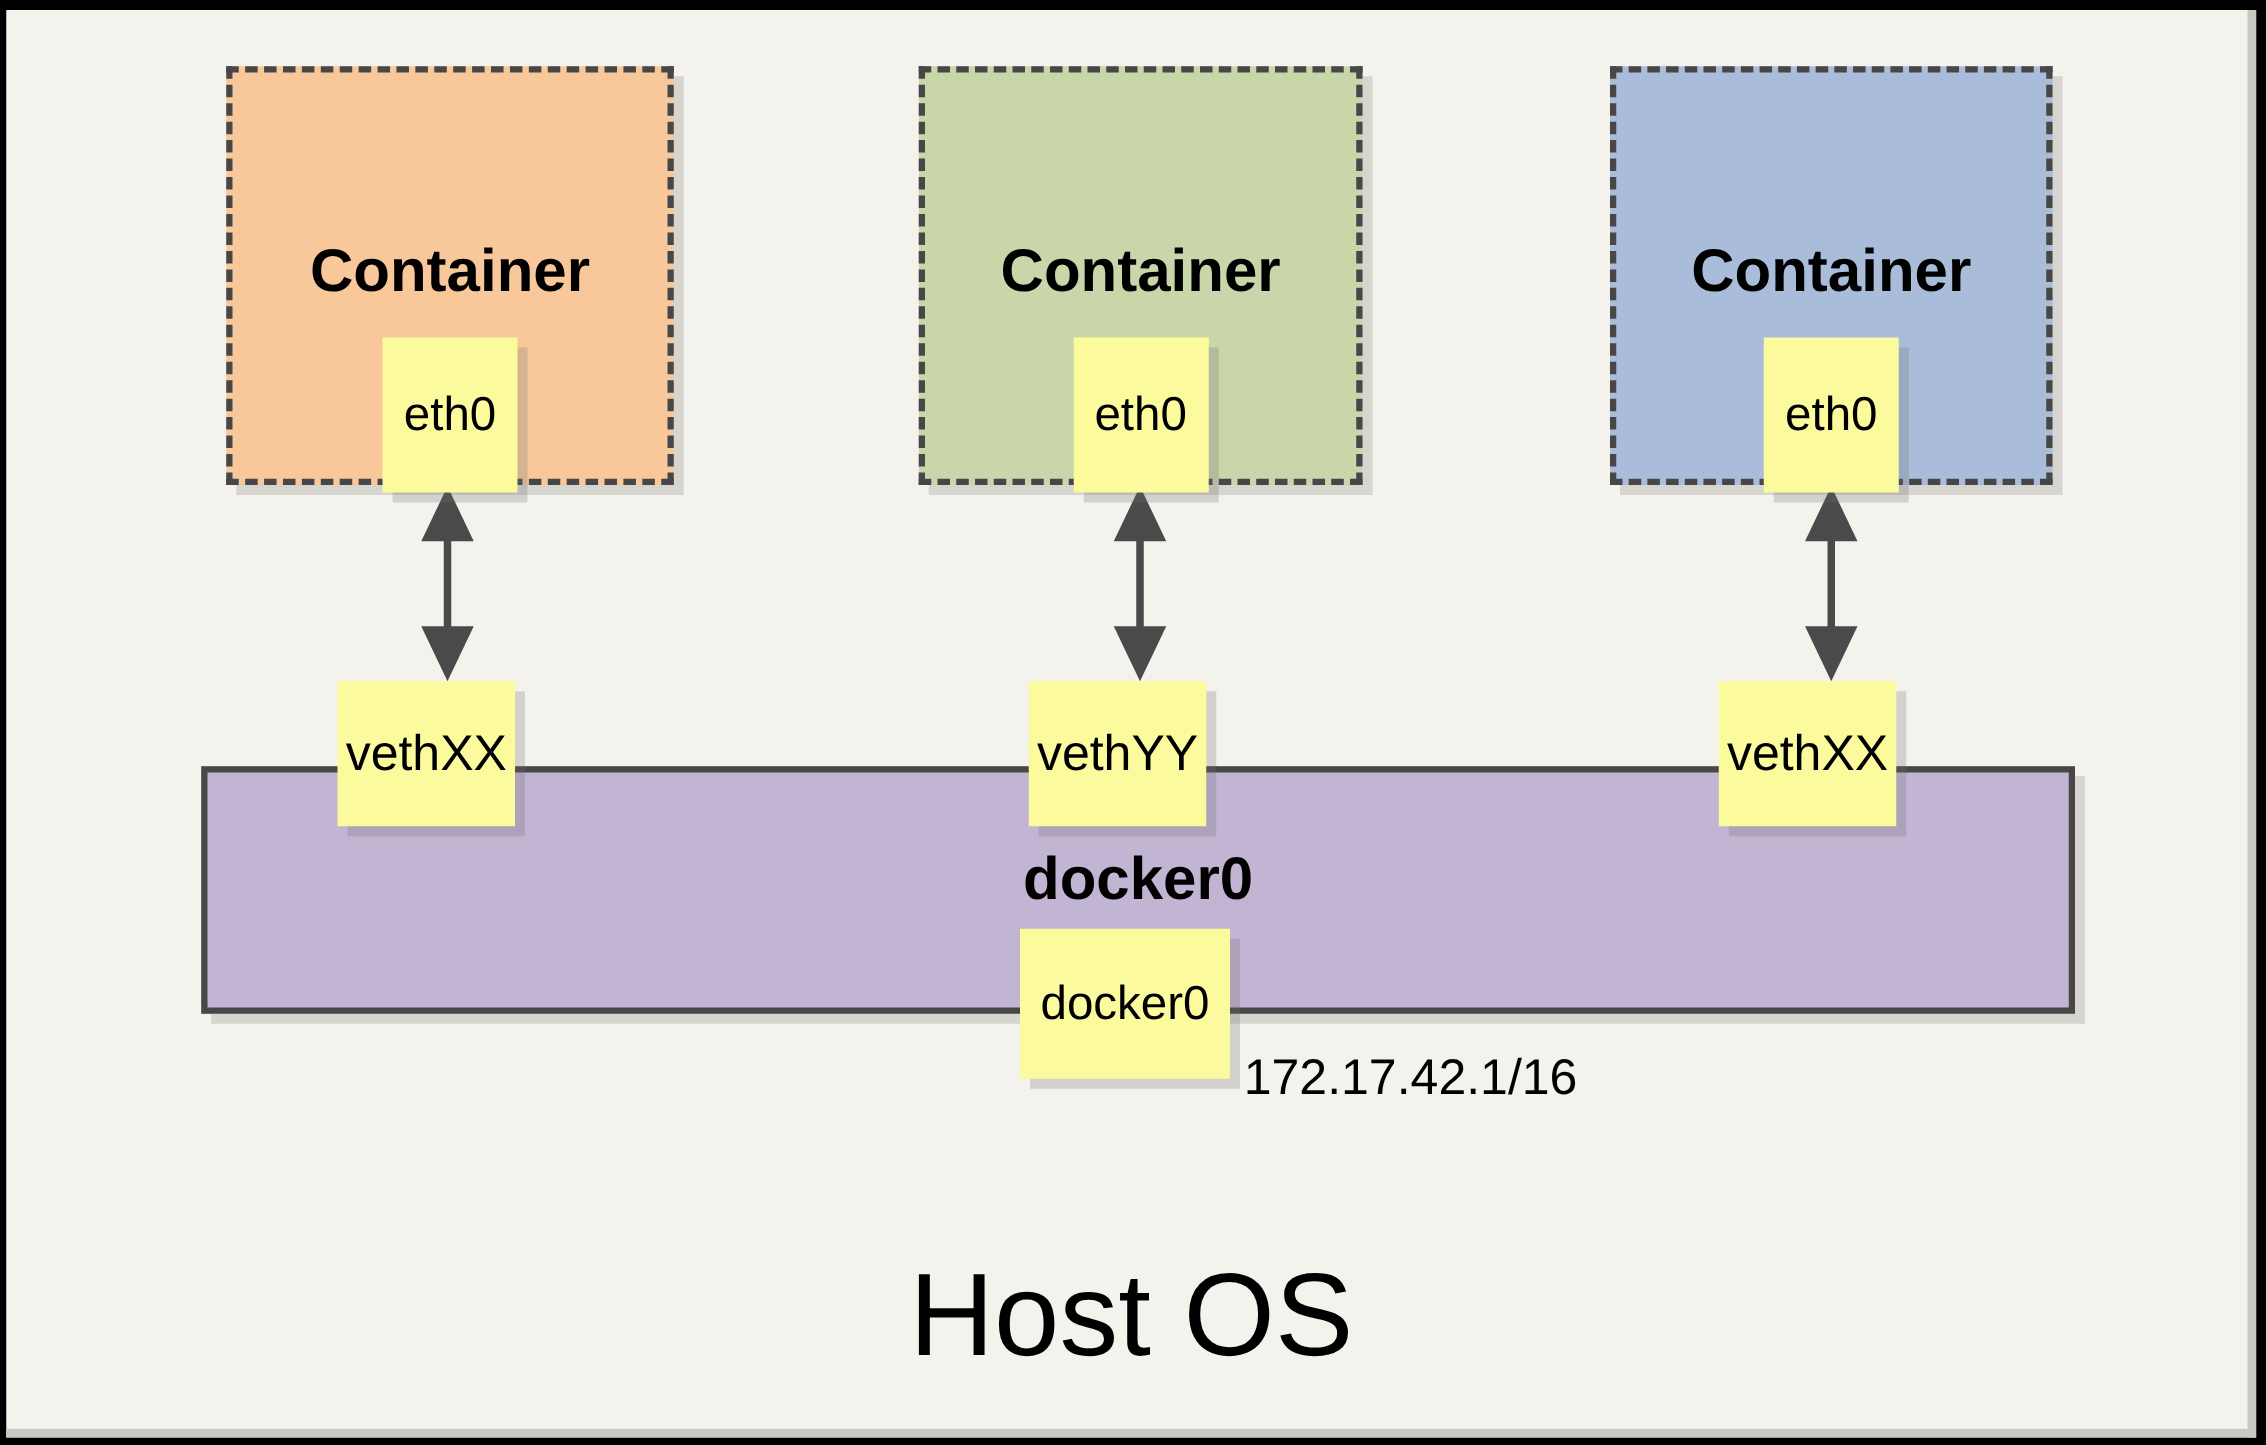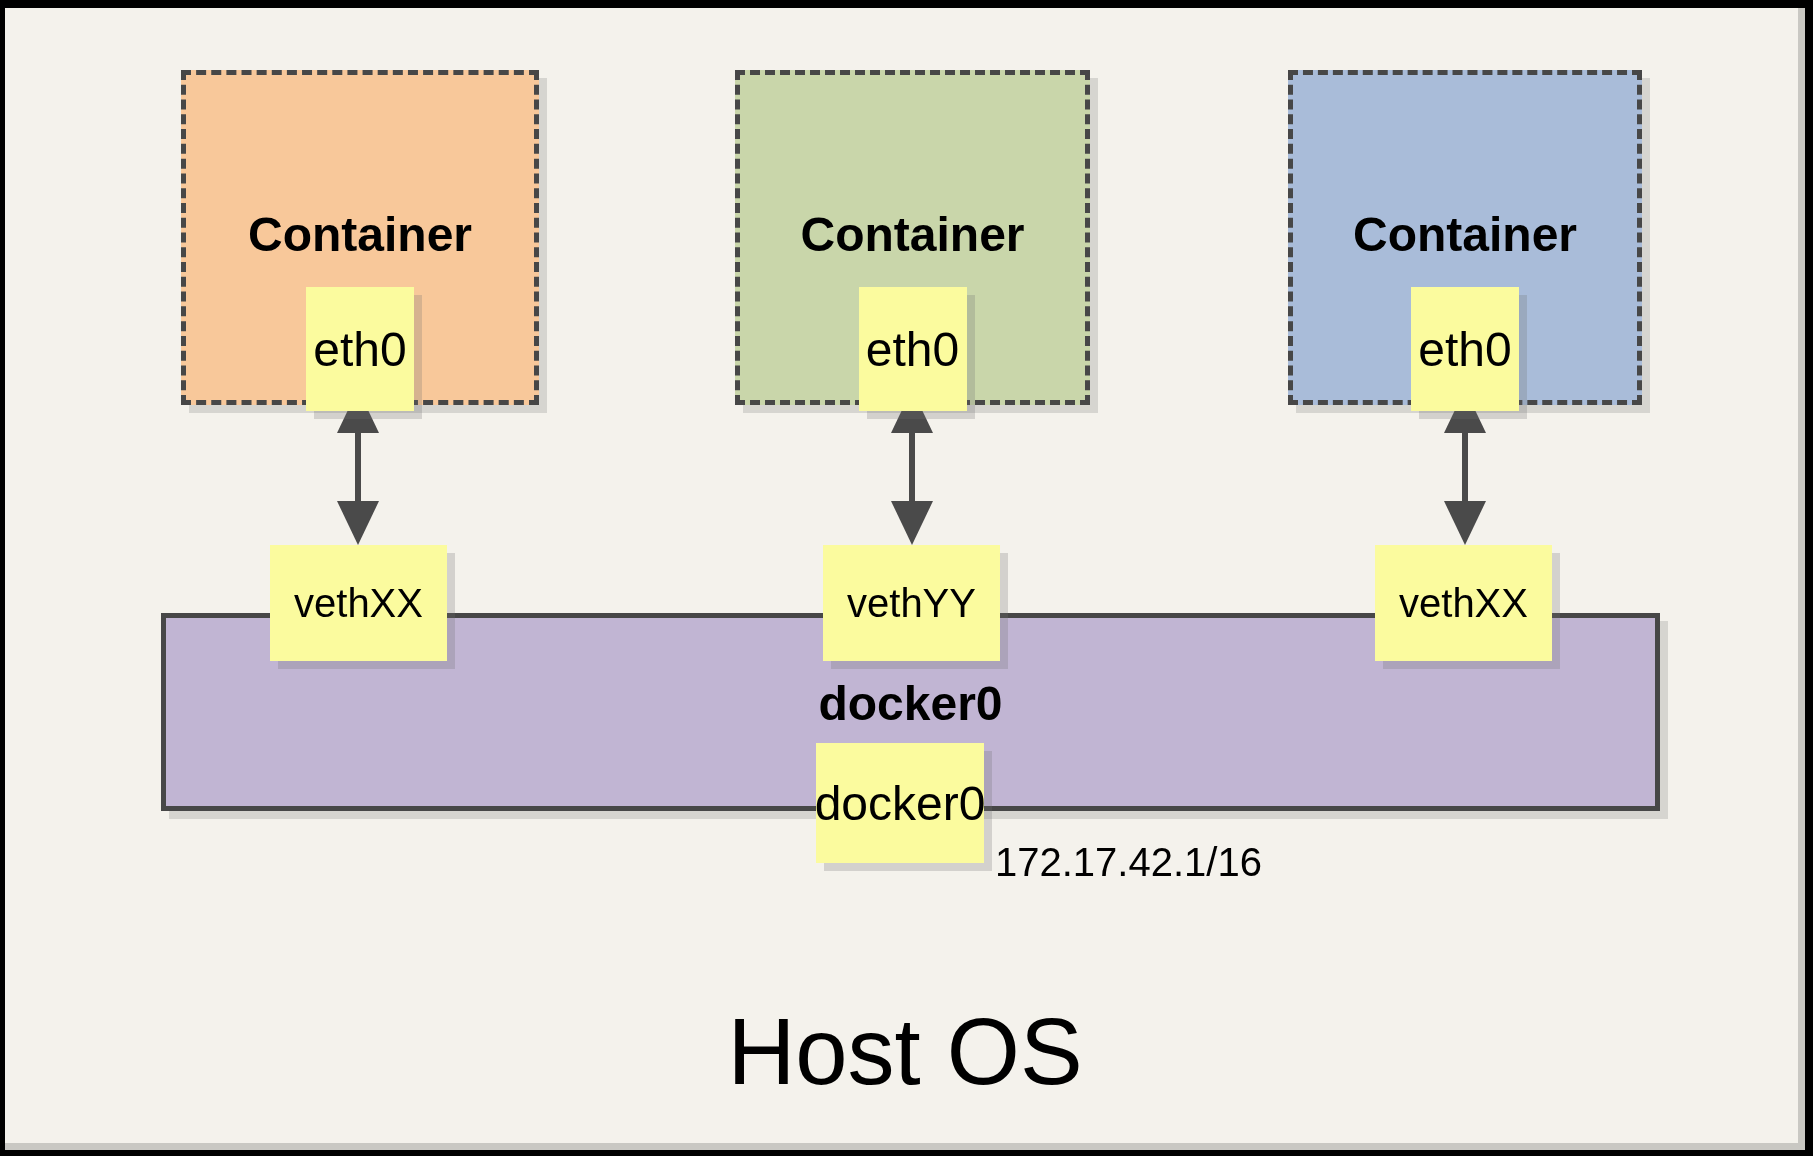--- a/index.html
+++ b/index.html
@@ -21,21 +21,21 @@
     top: 8px;
     width: 1800px;
     height: 1142px;
     background: #F4F2EC;
     box-shadow: inset -7px 0 0 #C9C8C3, inset 0 -7px 0 #C9C8C3;
   }
 
   
   .container-box {
     position: absolute;
-    top: 62px;
+    top: 45px;
     width: 358px;
     height: 335px;
     border: 5px dashed #474747;
     box-sizing: border-box;
     box-shadow: 8px 8px 0 rgba(110,110,110,0.22);
   }
   .container-title {
     position: absolute;
     left: 0;
     top: 132px;
@@ -47,34 +47,34 @@
   }
 
   
   .chip {
     position: absolute;
     background: #FBFB9E;
     box-shadow: 8px 8px 0 rgba(110,110,110,0.25);
     display: flex;
     align-items: center;
     justify-content: center;
-    font-size: 48px;
+    font-size: 38px;
     z-index: 5;
   }
   .eth-chip {
     left: 50%;
     transform: translateX(-50%);
     top: 212px;
     width: 108px;
     height: 124px;
     z-index: 6;
   }
   .veth-chip {
     top: 537px;
-    width: 177px;
+    width: 142px;
     height: 116px;
     font-size: 40px;
   }
 
   
   .arrow {
     position: absolute;
     top: 381px;
     width: 42px;
     height: 156px;

